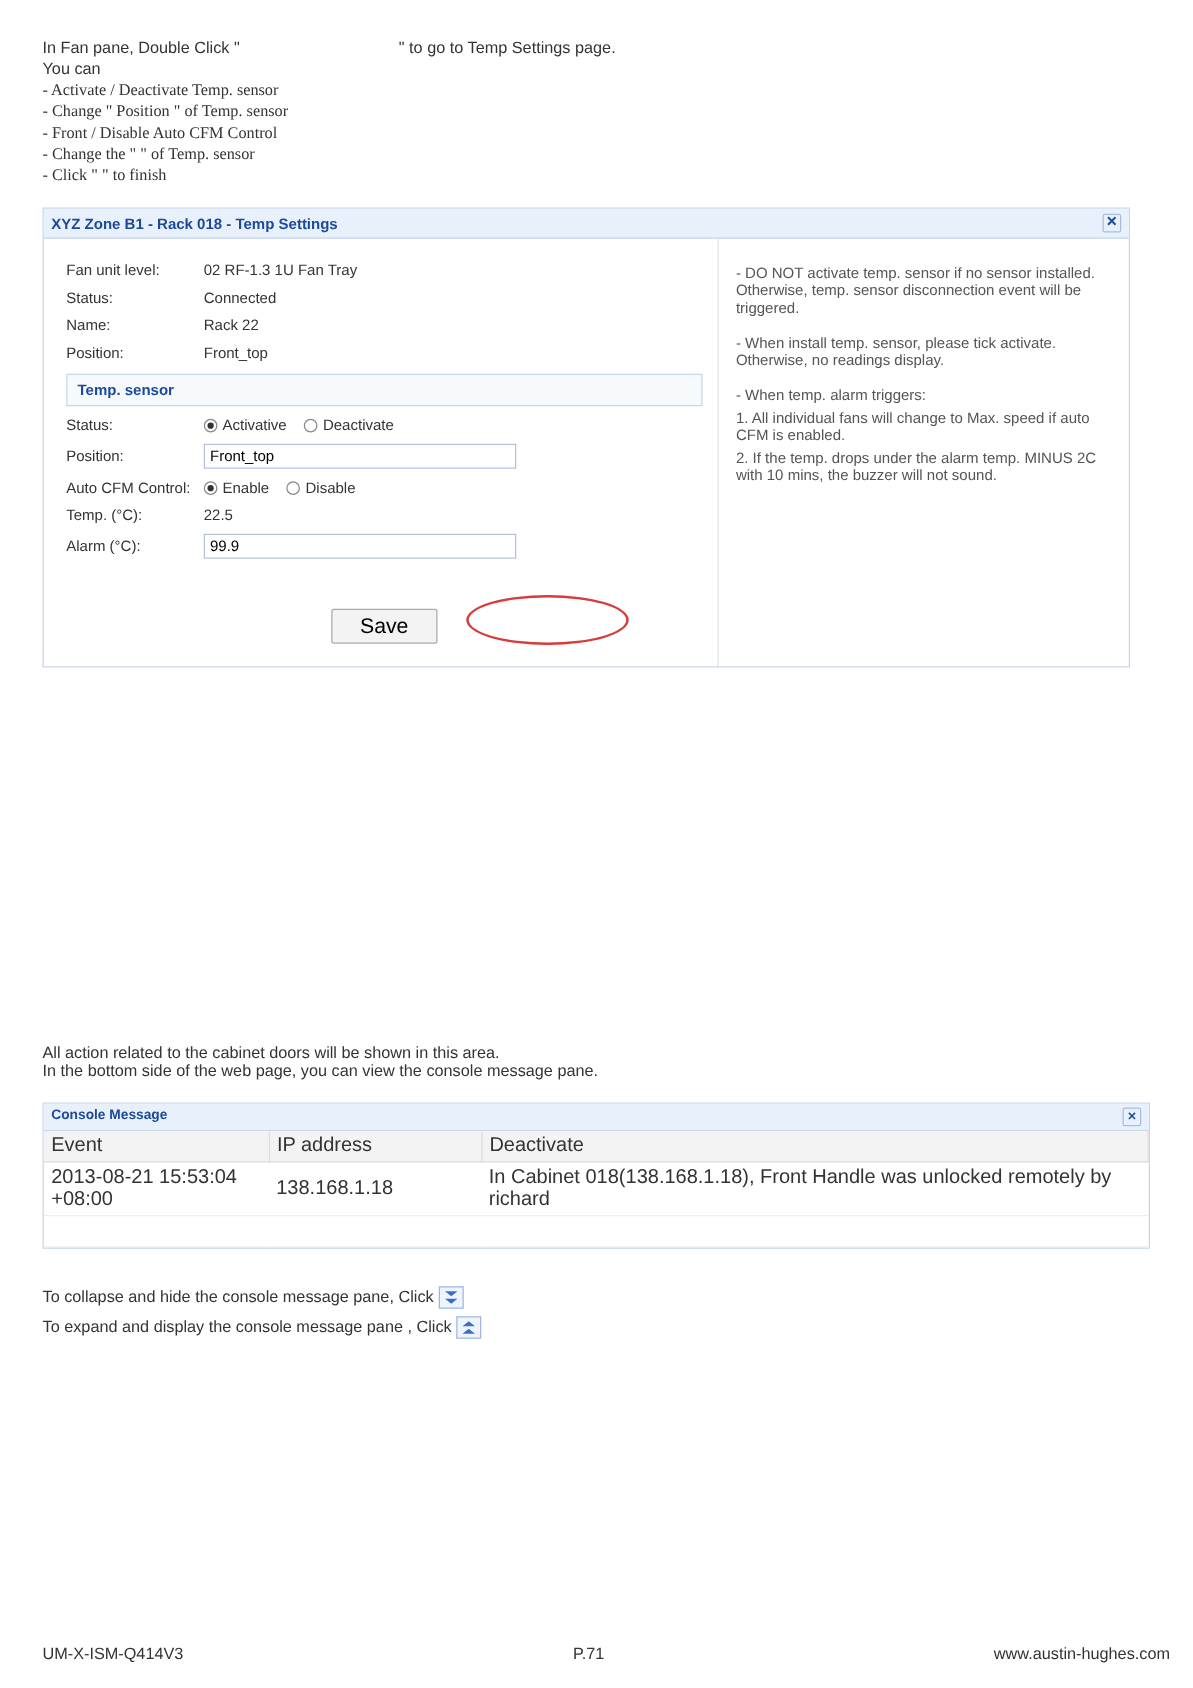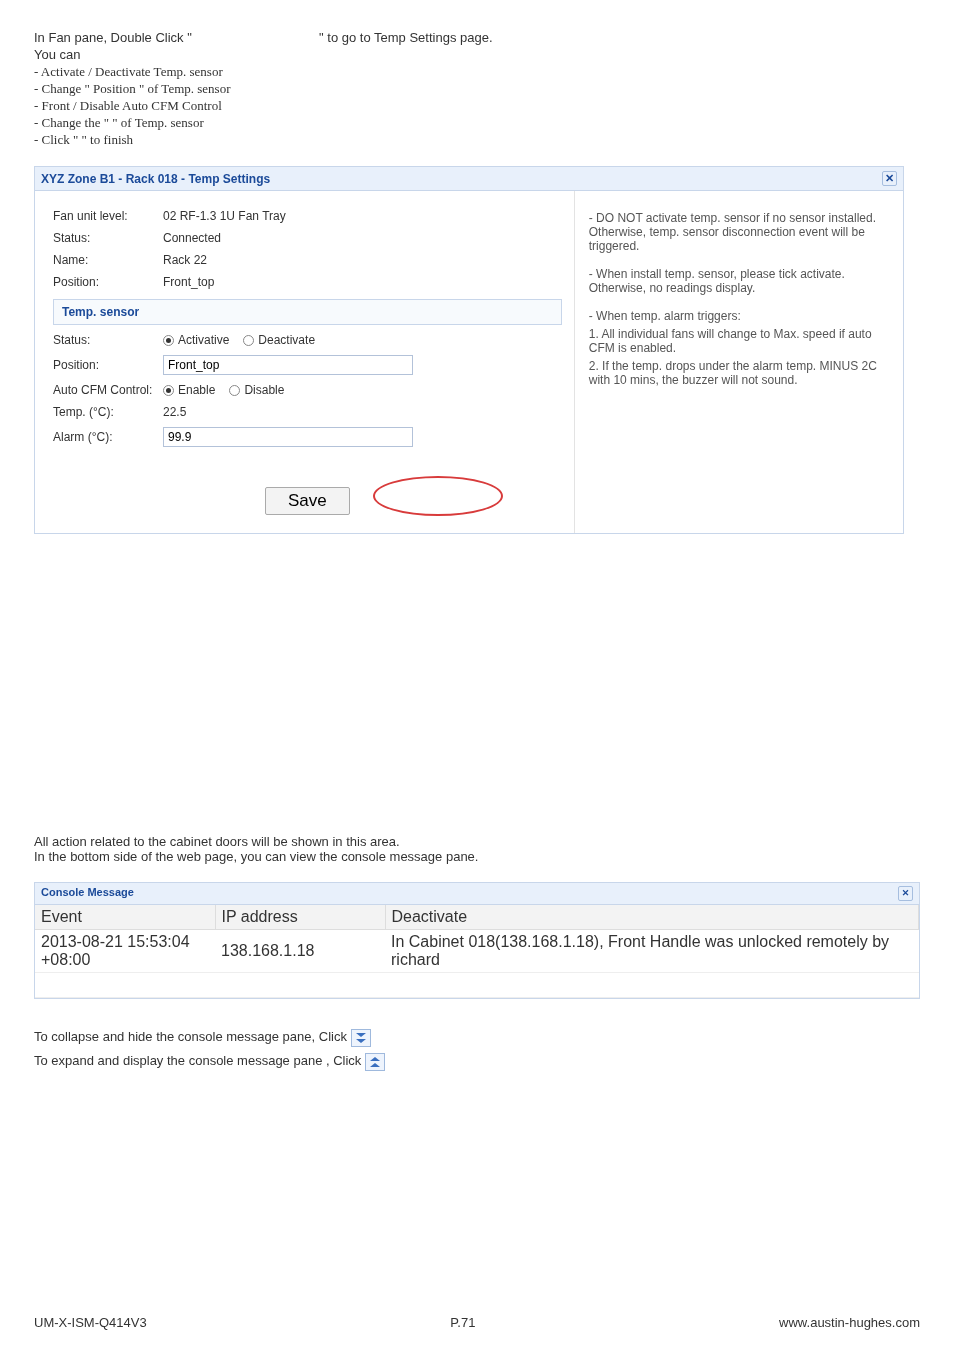--- a/index.html
+++ b/index.html
@@ -71,21 +71,21 @@
               background: #eef4fd; vertical-align: middle; position: relative; }
   .chev-down::before, .chev-down::after, .chev-up::before, .chev-up::after {
     content: ""; position: absolute; left: 4px; width: 0; height: 0;
     border-left: 5px solid transparent; border-right: 5px solid transparent; }
   .chev-down::before { top: 3px; border-top: 4px solid #3a6fbf; }
   .chev-down::after  { top: 9px; border-top: 4px solid #3a6fbf; }
   .chev-up::before   { top: 3px; border-bottom: 4px solid #3a6fbf; }
   .chev-up::after    { top: 9px; border-bottom: 4px solid #3a6fbf; }
 
   
-  .footer { position: absolute; bottom: 20px; left: 34px; right: 34px;
+  .footer { position: absolute; bottom: 20px; left: 34px; right: 18px;
             display: flex; justify-content: space-between; font-size: 13px; color: #333; }
 </style>
 </head>
 <body>
 
 <div class="page">
 
   <div class="intro-line">
     <span>In Fan pane, Double Click " </span>
     <span style="display:inline-block; width:120px;"></span>

